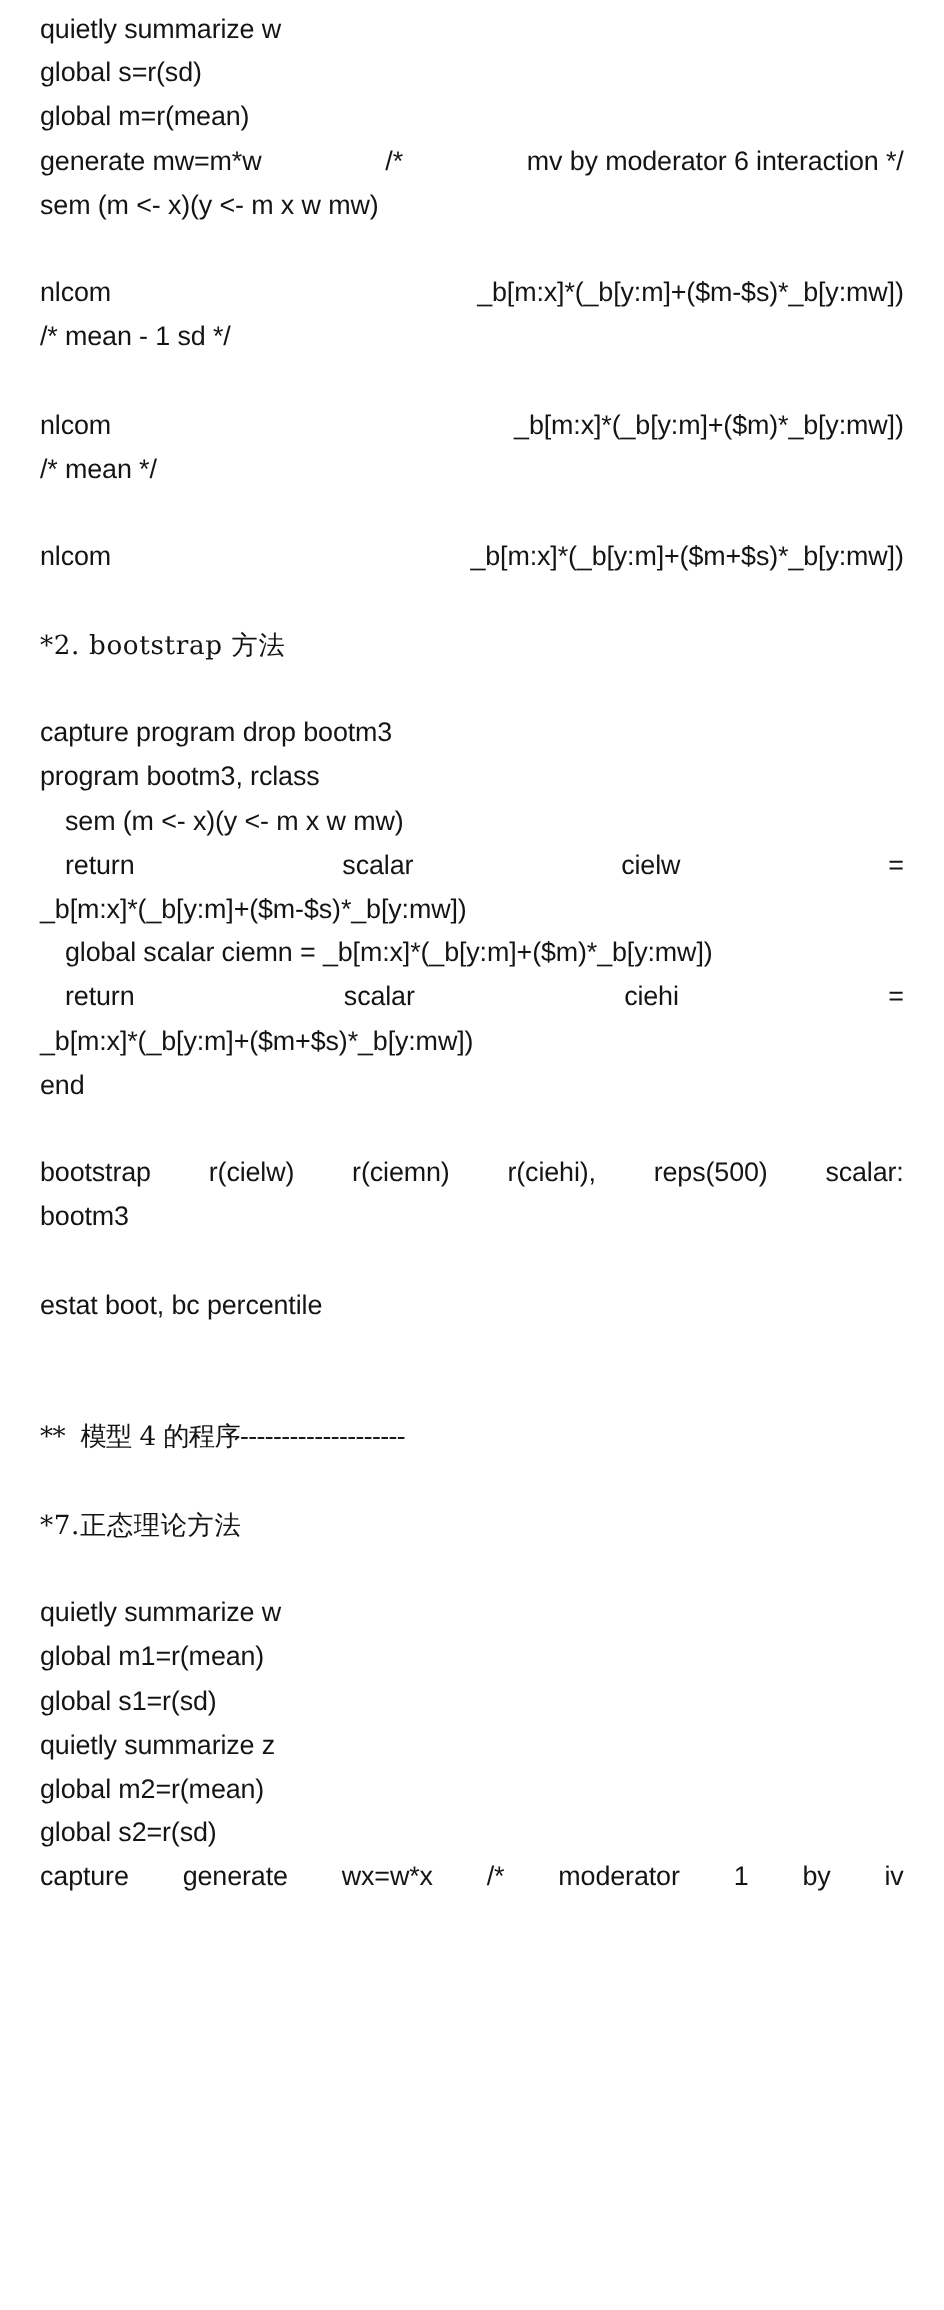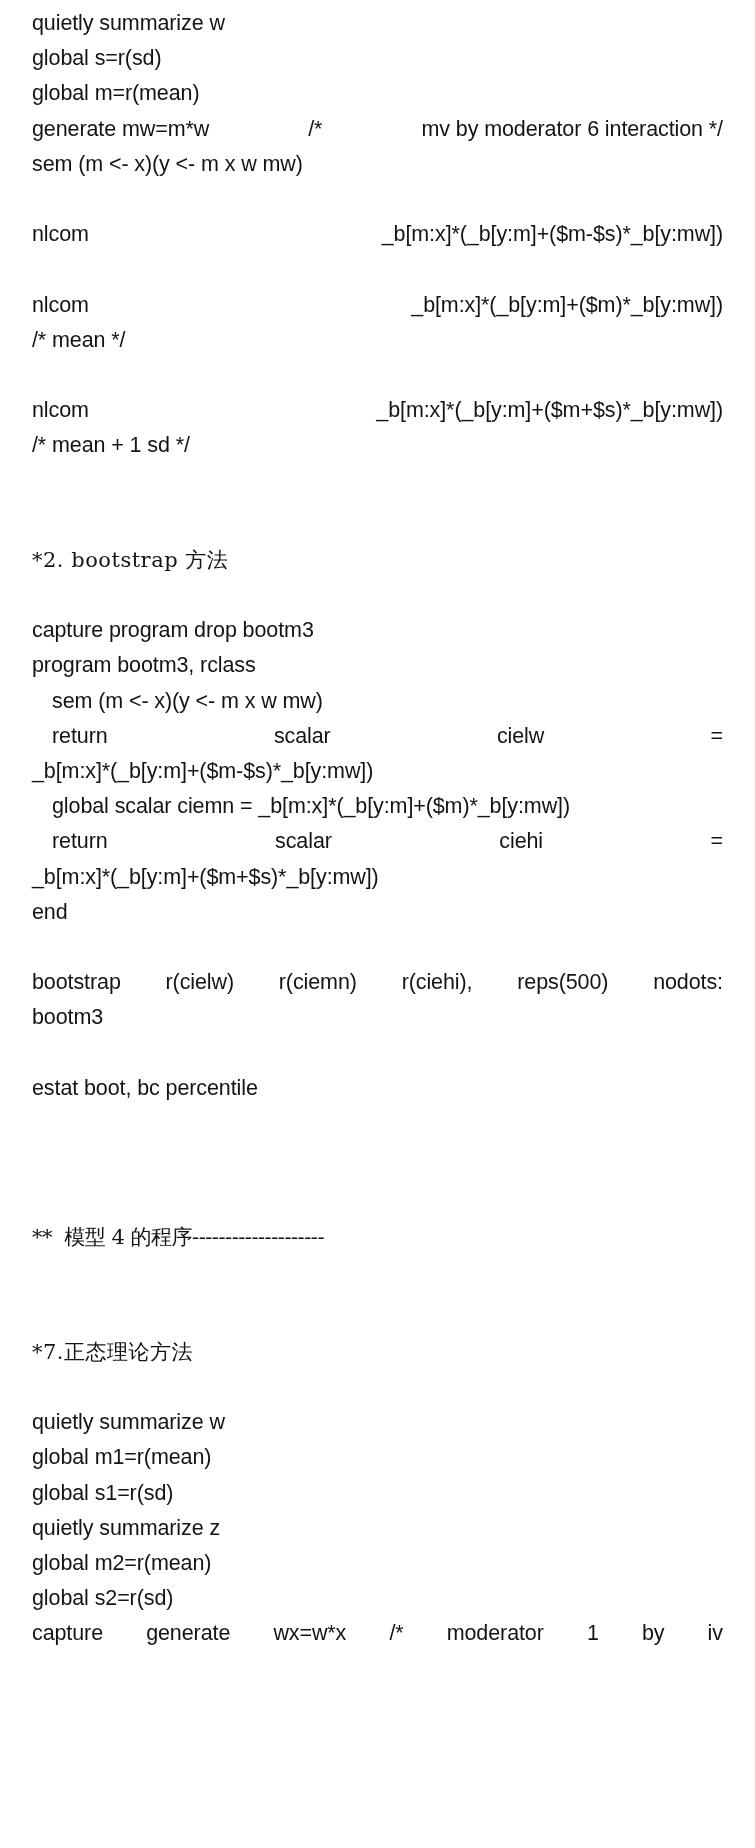--- a/index.html
+++ b/index.html
@@ -49,21 +49,20 @@
   .blank {
     height: 35.2px;
   }
   .indent1 {
     padding-left: 20px;
   }
   .cn-head {
     font-family: "DejaVu Serif", "Liberation Serif", serif;
     font-size: 21px;
     letter-spacing: 0.5px;
-    margin-top: 44px;
   }
   .dashes {
     letter-spacing: -0.5px;
   }
 </style>
 </head>
 <body>
 
 <div class="page">
   <div class="doc-body">
@@ -79,36 +78,36 @@
     </div>
 
     <div class="line">sem (m &lt;- x)(y &lt;- m x w mw)</div>
 
     <div class="blank"></div>
 
     <div class="line justify">
       <span>nlcom</span>
       <span>_b[m:x]*(_b[y:m]+($m-$s)*_b[y:mw])</span>
     </div>
+    <div class="line">/* mean - 1 sd */</div>
 
     <div class="blank"></div>
 
     <div class="line justify">
       <span>nlcom</span>
       <span>_b[m:x]*(_b[y:m]+($m)*_b[y:mw])</span>
     </div>
     <div class="line">/* mean */</div>
 
     <div class="blank"></div>
 
     <div class="line justify">
       <span>nlcom</span>
       <span>_b[m:x]*(_b[y:m]+($m+$s)*_b[y:mw])</span>
     </div>
-    <div class="line">/* mean + 1 sd */</div>
 
     <div class="blank"></div>
 
     <div class="line cn-head">*2. bootstrap 方法</div>
 
     <div class="blank"></div>
 
     <div class="line">capture program drop bootm3</div>
     <div class="line">program bootm3, rclass</div>
     <div class="line indent1">sem (m &lt;- x)(y &lt;- m x w mw)</div>
@@ -133,21 +132,21 @@
     <div class="line">end</div>
 
     <div class="blank"></div>
 
     <div class="line justify">
       <span>bootstrap</span>
       <span>r(cielw)</span>
       <span>r(ciemn)</span>
       <span>r(ciehi),</span>
       <span>reps(500)</span>
-      <span>nodots:</span>
+      <span>scalar:</span>
     </div>
     <div class="line">bootm3</div>
 
     <div class="blank"></div>
 
     <div class="line">estat boot, bc percentile</div>
 
     <div class="blank"></div>
     <div class="blank"></div>
 

